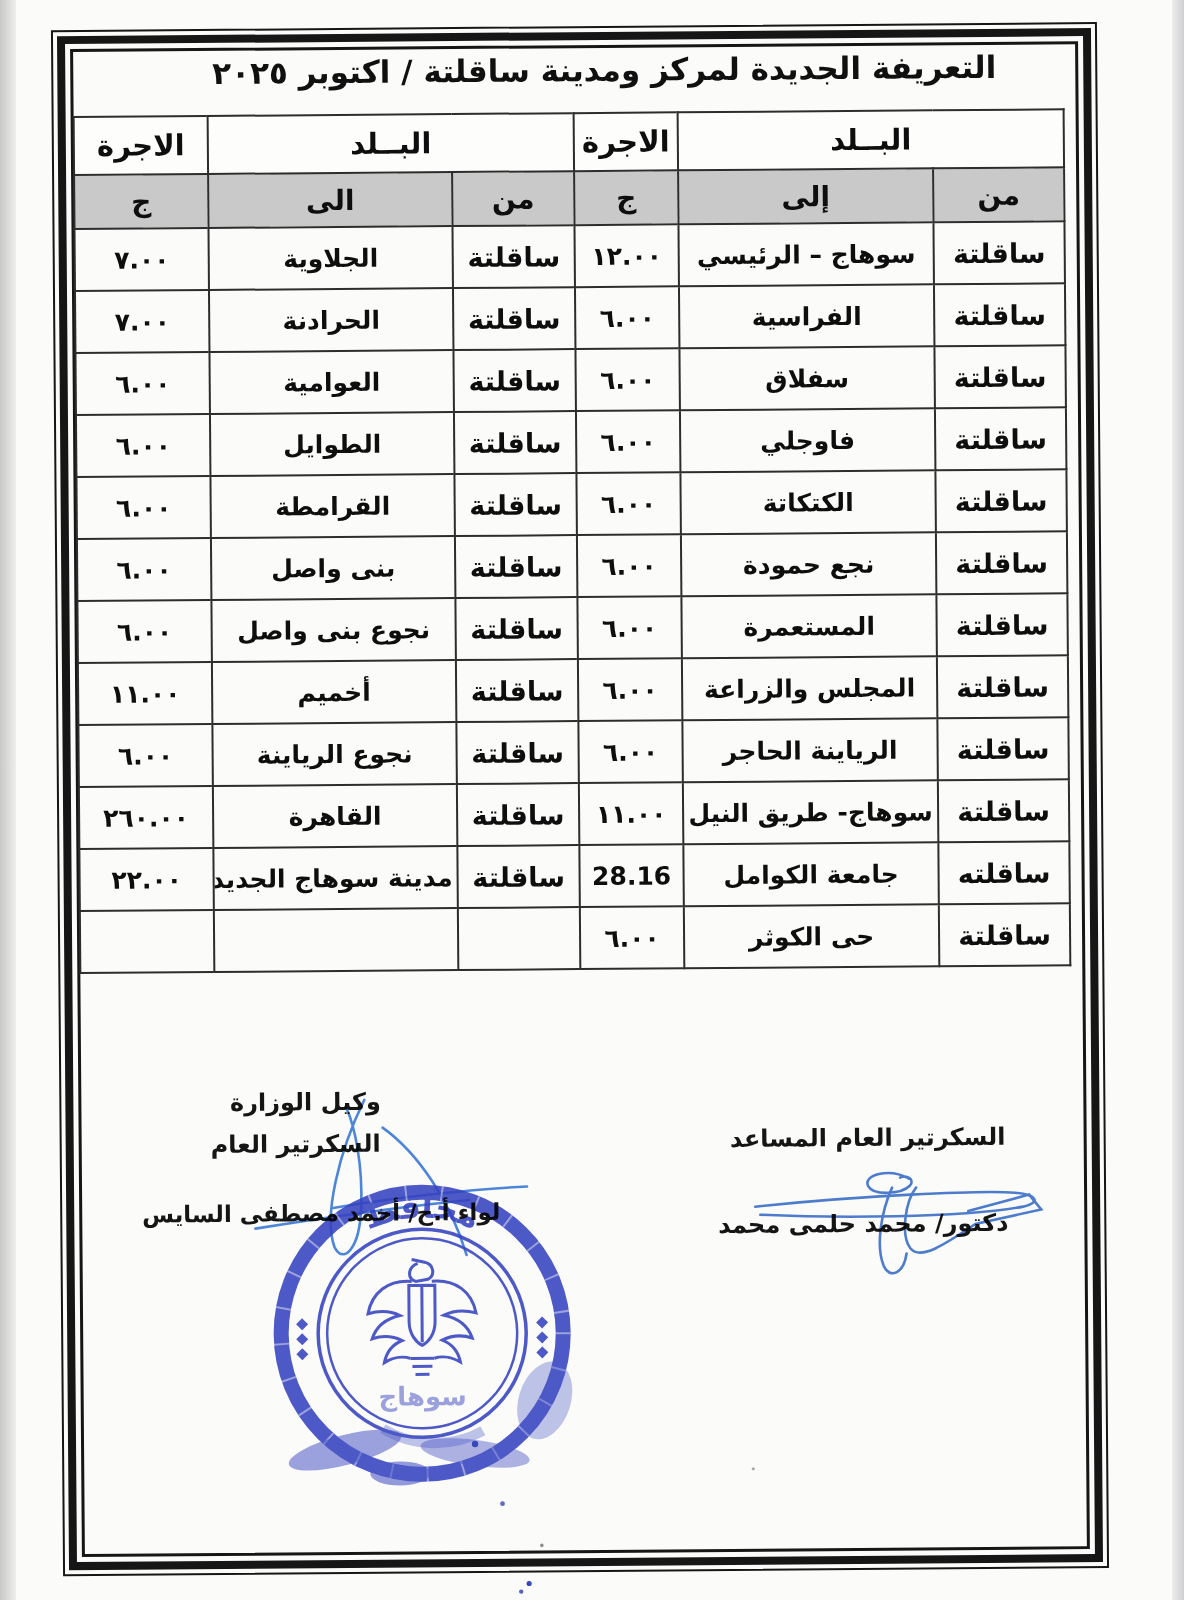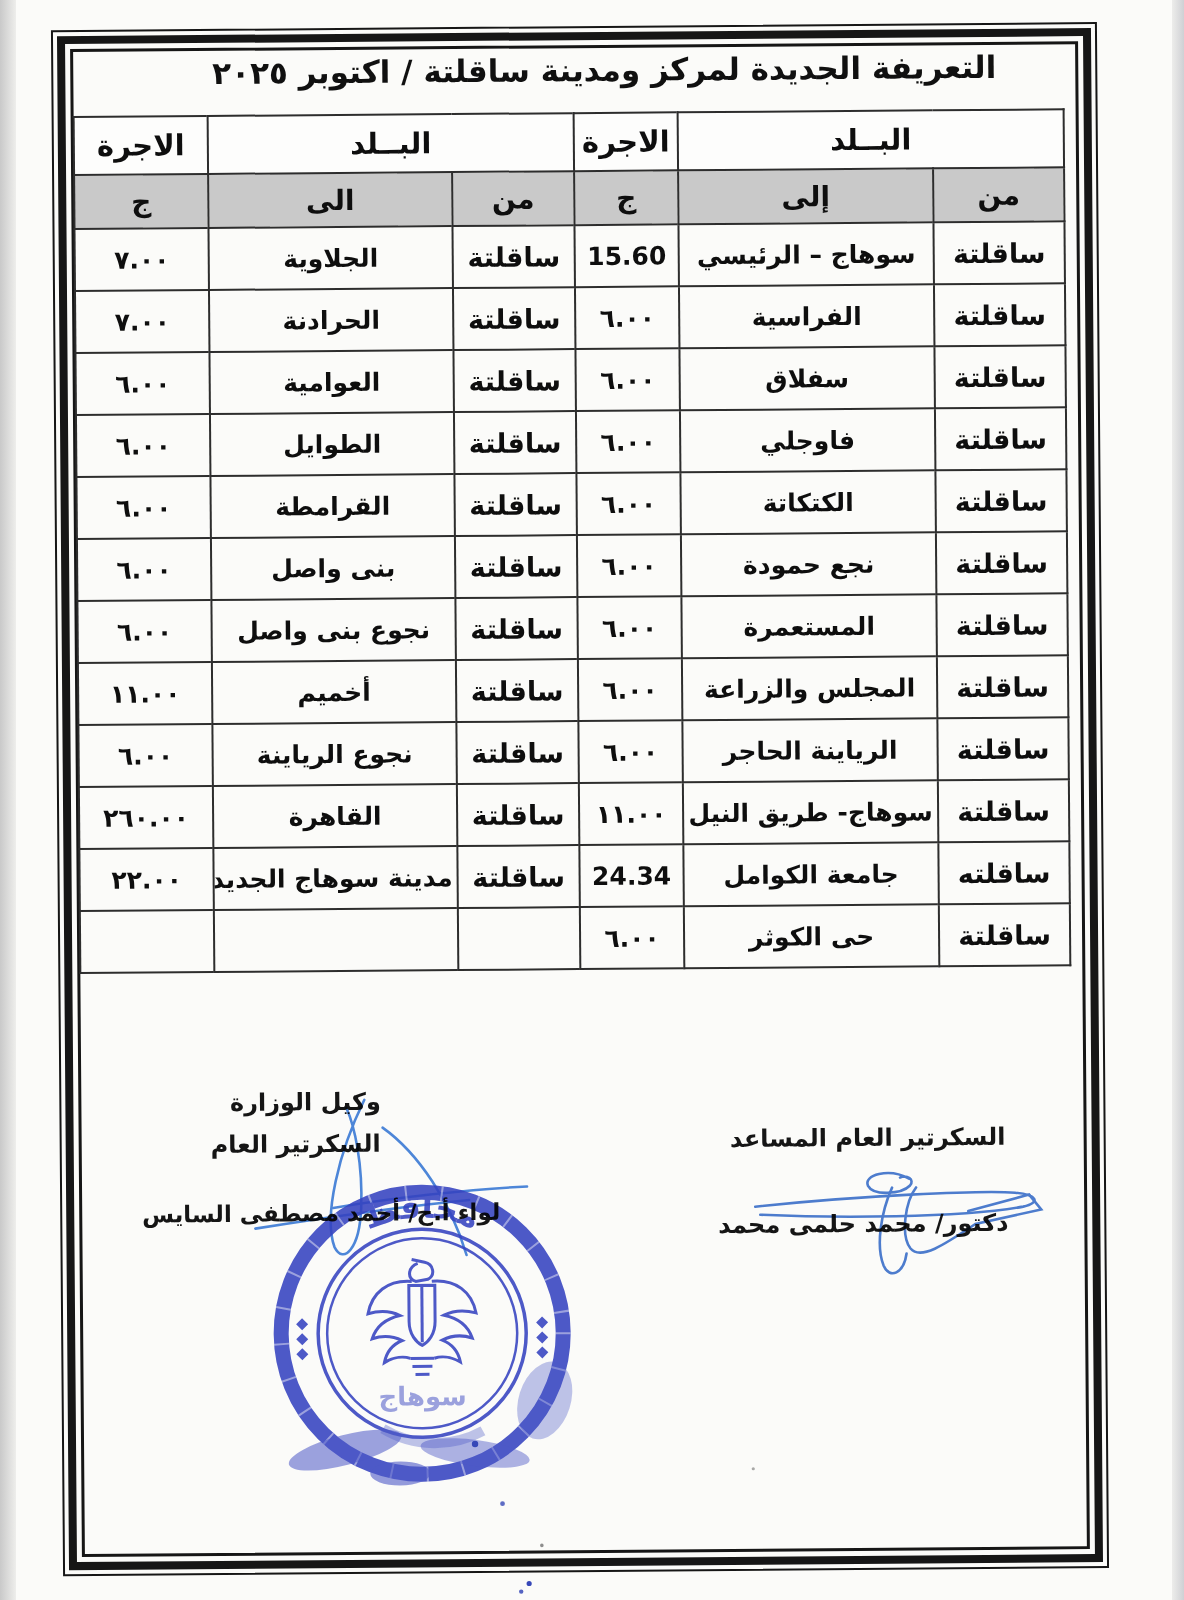--- a/index.html
+++ b/index.html
@@ -83,21 +83,21 @@
         <td>إلى</td>
         <td>ج</td>
         <td>من</td>
         <td>الى</td>
         <td>ج</td>
       </tr>
 
       <tr class="data">
         <td class="origin">ساقلتة</td>
         <td class="dest">سوهاج – الرئيسي</td>
-        <td class="fare">15.60</td>
+        <td class="fare">١٢.٠٠</td>
         <td class="origin">ساقلتة</td>
         <td class="dest">الجلاوية</td>
         <td class="fare">٧.٠٠</td>
       </tr>
       <tr class="data">
         <td class="origin">ساقلتة</td>
         <td class="dest">الفراسية</td>
         <td class="fare">٦.٠٠</td>
         <td class="origin">ساقلتة</td>
         <td class="dest">الحرادنة</td>
@@ -163,21 +163,21 @@
         <td class="origin">ساقلتة</td>
         <td class="dest">سوهاج- طريق النيل</td>
         <td class="fare">١١.٠٠</td>
         <td class="origin">ساقلتة</td>
         <td class="dest">القاهرة</td>
         <td class="fare">٢٦٠.٠٠</td>
       </tr>
       <tr class="data">
         <td class="origin">ساقلته</td>
         <td class="dest">جامعة الكوامل</td>
-        <td class="fare">24.34</td>
+        <td class="fare">28.16</td>
         <td class="origin">ساقلتة</td>
         <td class="dest">مدينة سوهاج الجديدة</td>
         <td class="fare">٢٢.٠٠</td>
       </tr>
       <tr class="data">
         <td class="origin">ساقلتة</td>
         <td class="dest">حى الكوثر</td>
         <td class="fare">٦.٠٠</td>
         <td class="origin"></td>
         <td class="dest"></td>

